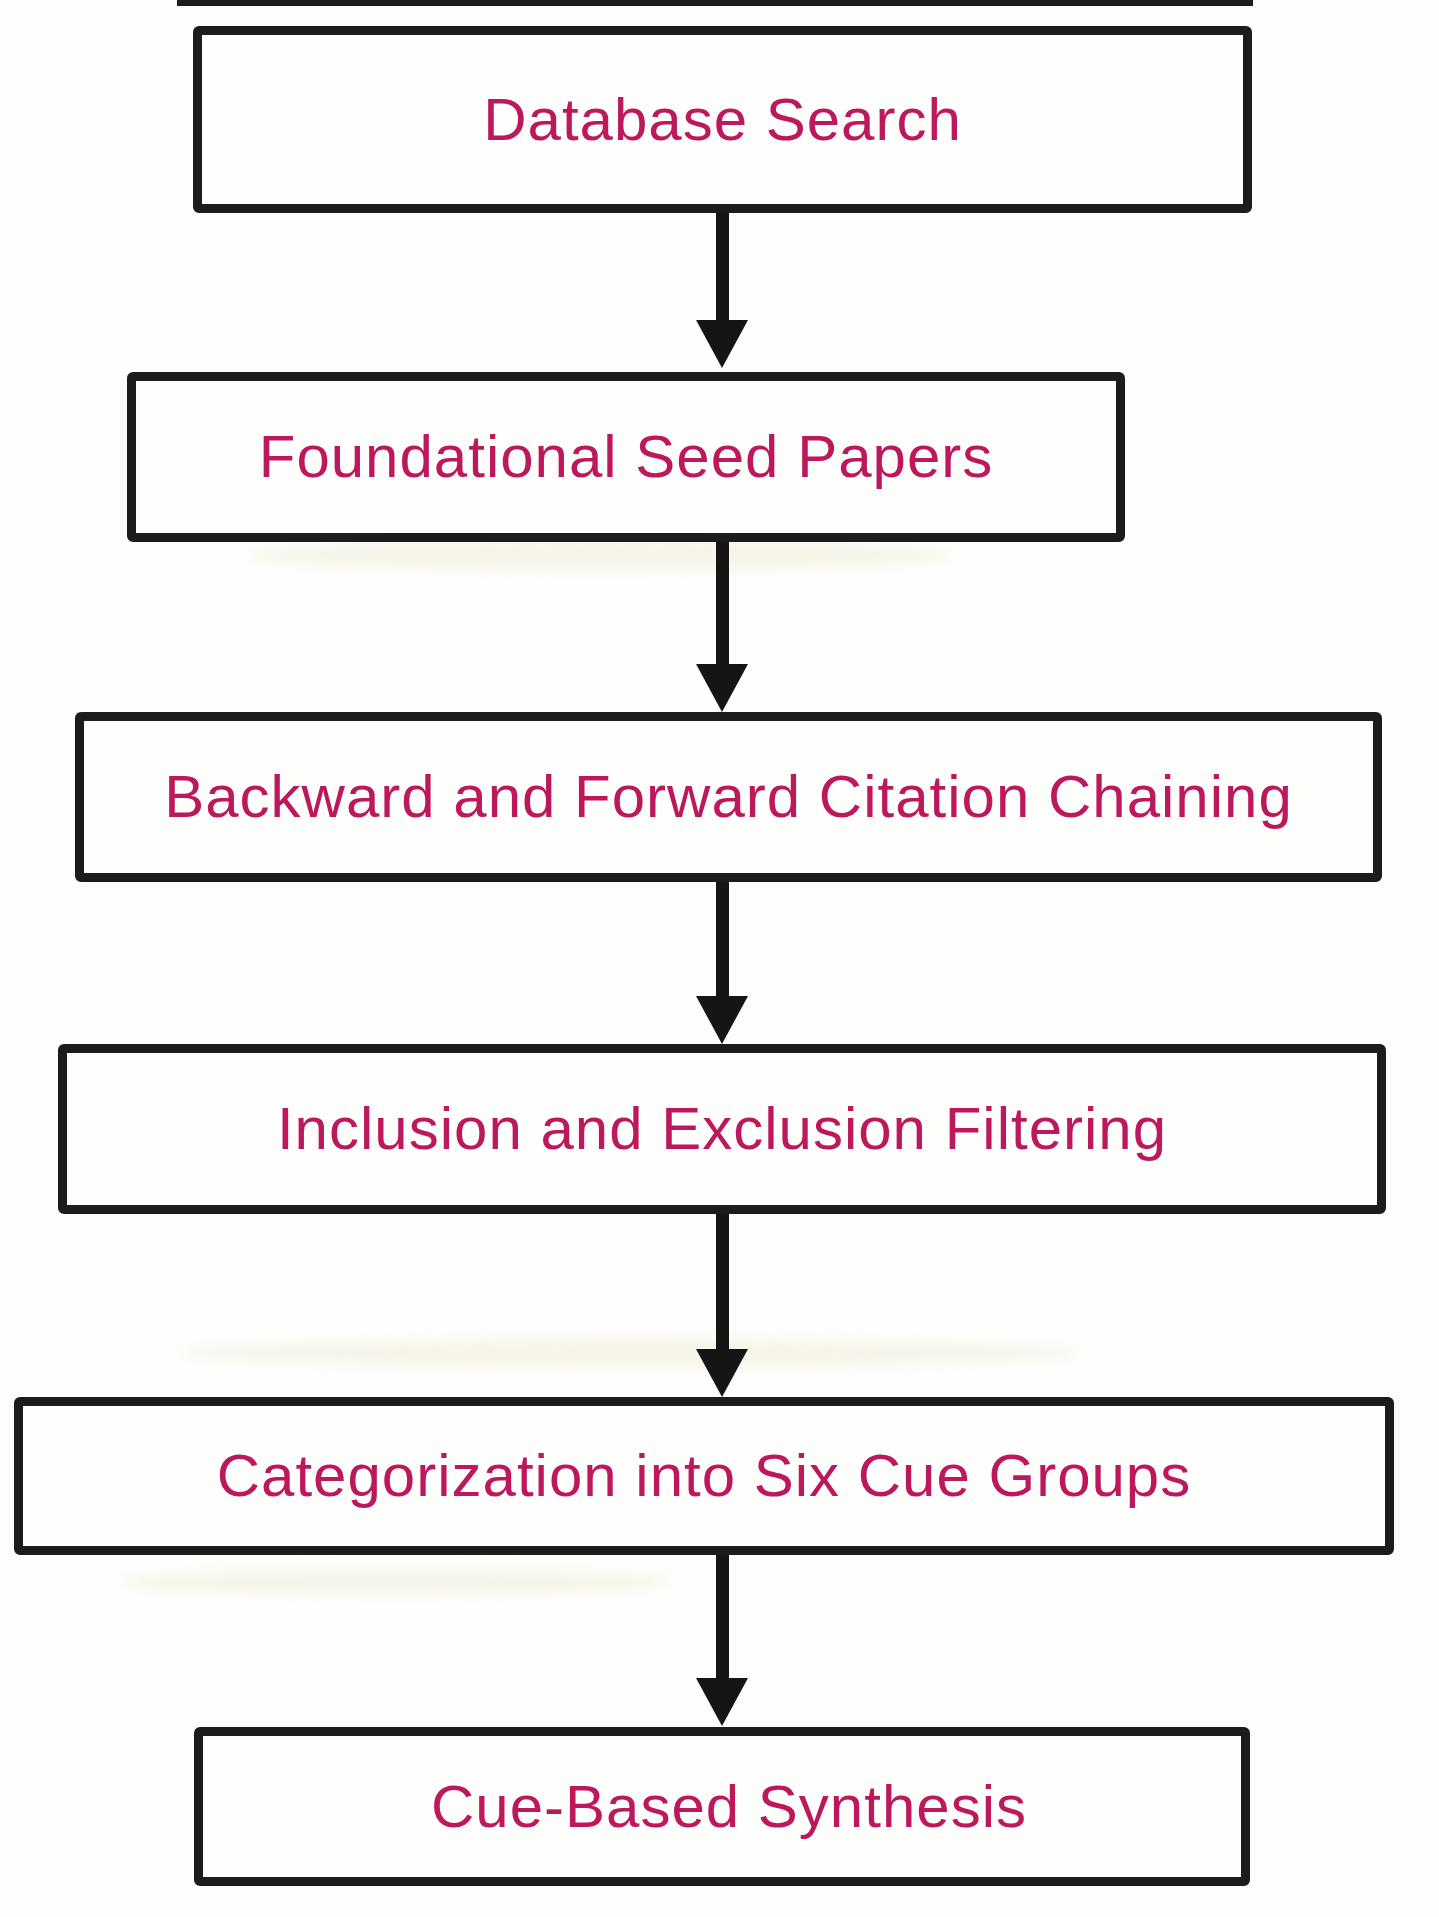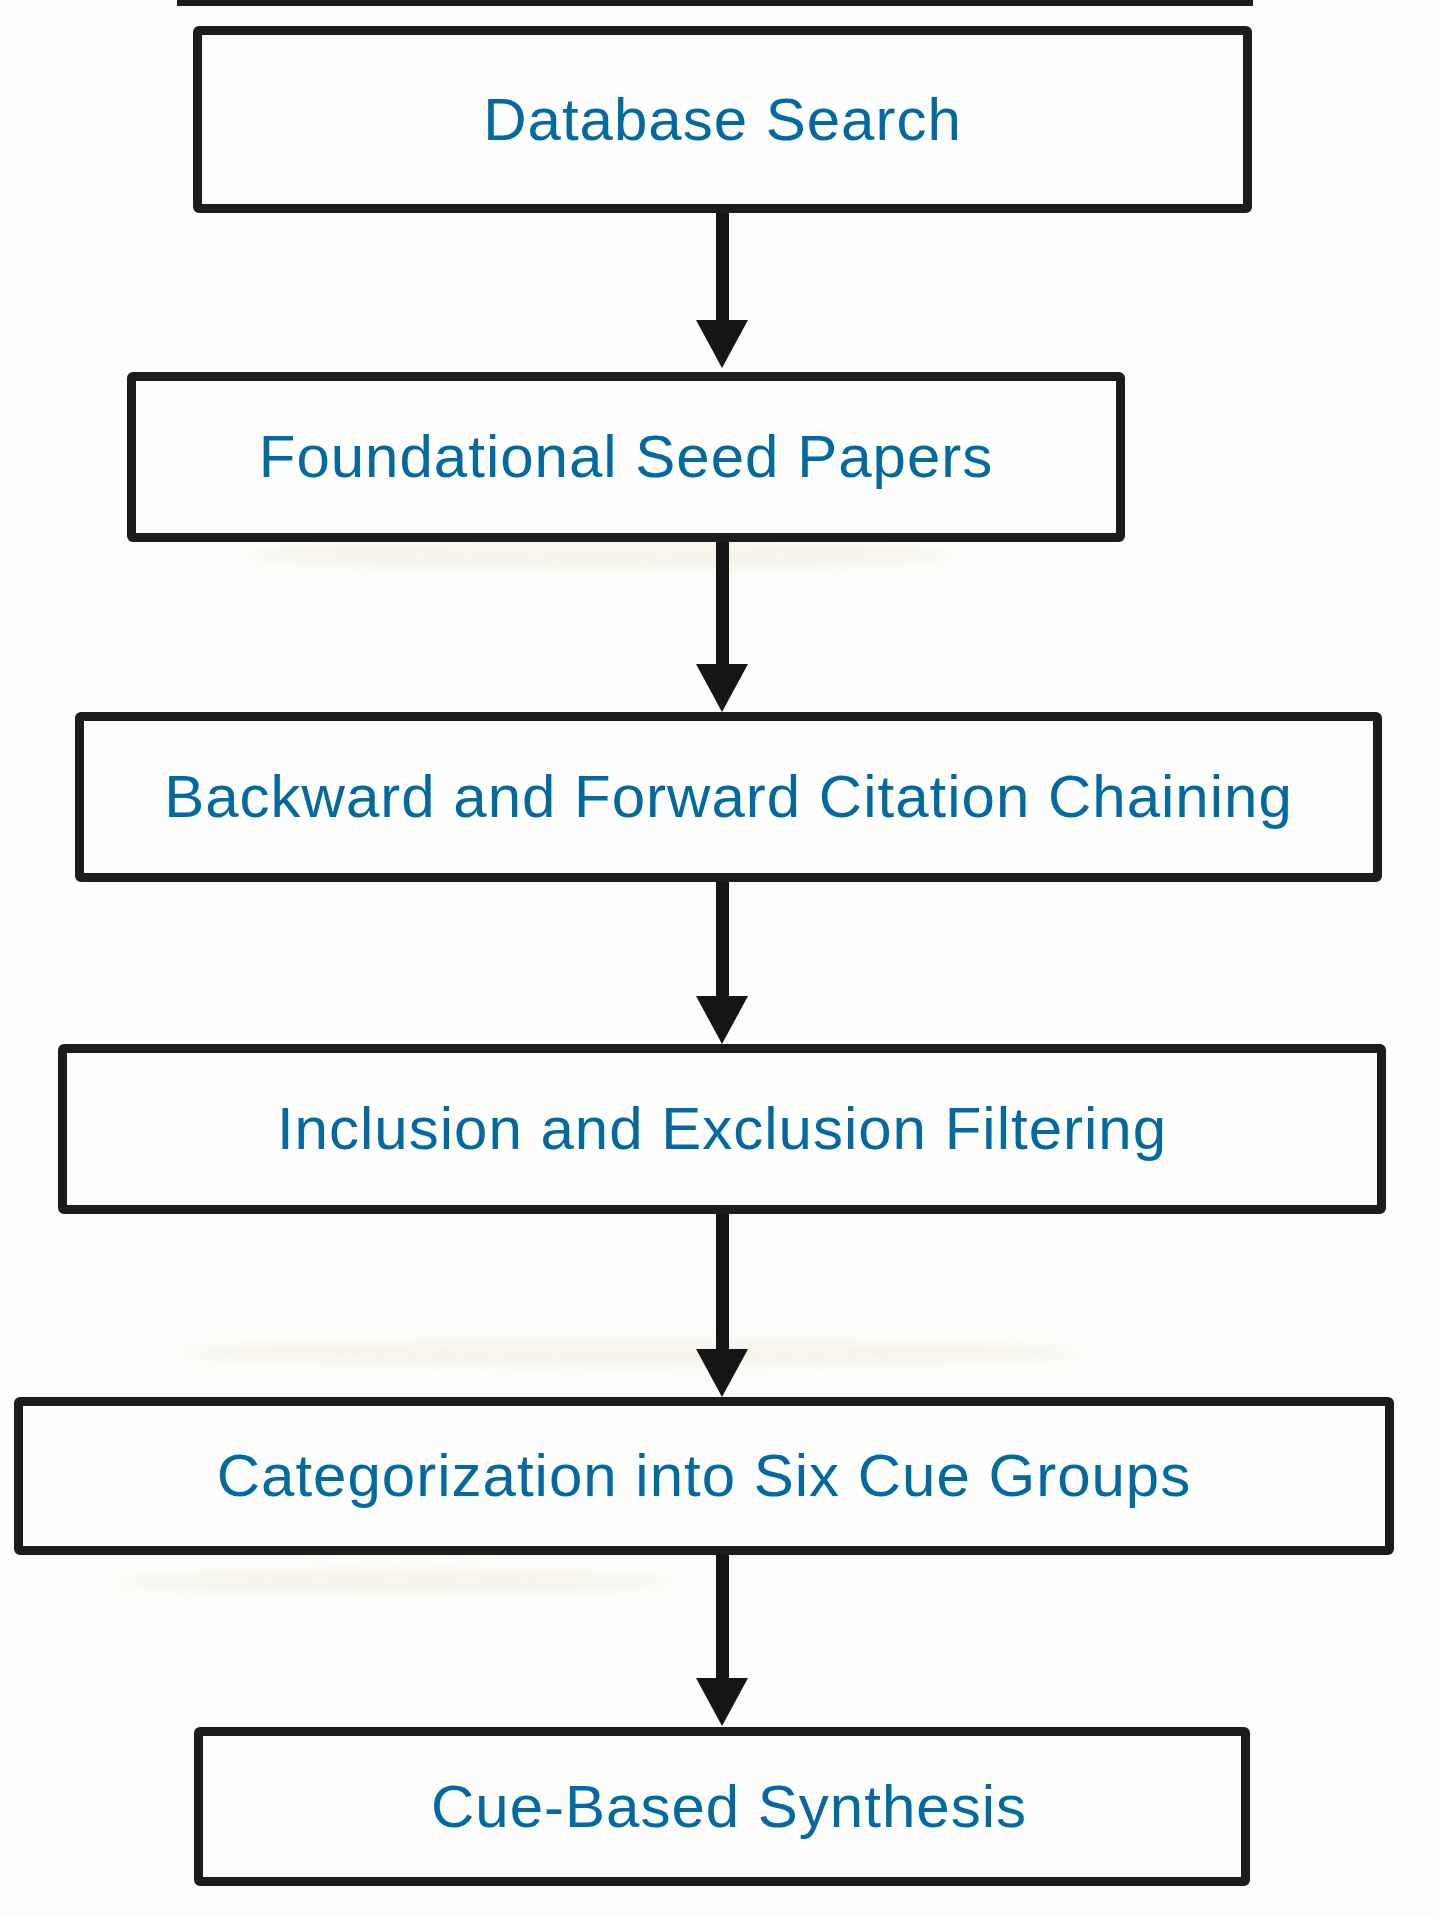--- a/index.html
+++ b/index.html
@@ -29,21 +29,21 @@
     box-sizing: border-box;
     border: 9px solid #1c1c1c;
     border-radius: 6px;
     background: #fefefd;
     display: flex;
     align-items: center;
     justify-content: center;
     text-align: center;
   }
   .box .label {
-    color: #0369a1;
+    color: #be185d;
     font-size: 60px;
     font-weight: 400;
     letter-spacing: 1px;
     line-height: 1.1;
     white-space: nowrap;
   }
   .arrow {
     position: absolute;
     width: 52px;
     display: flex;

